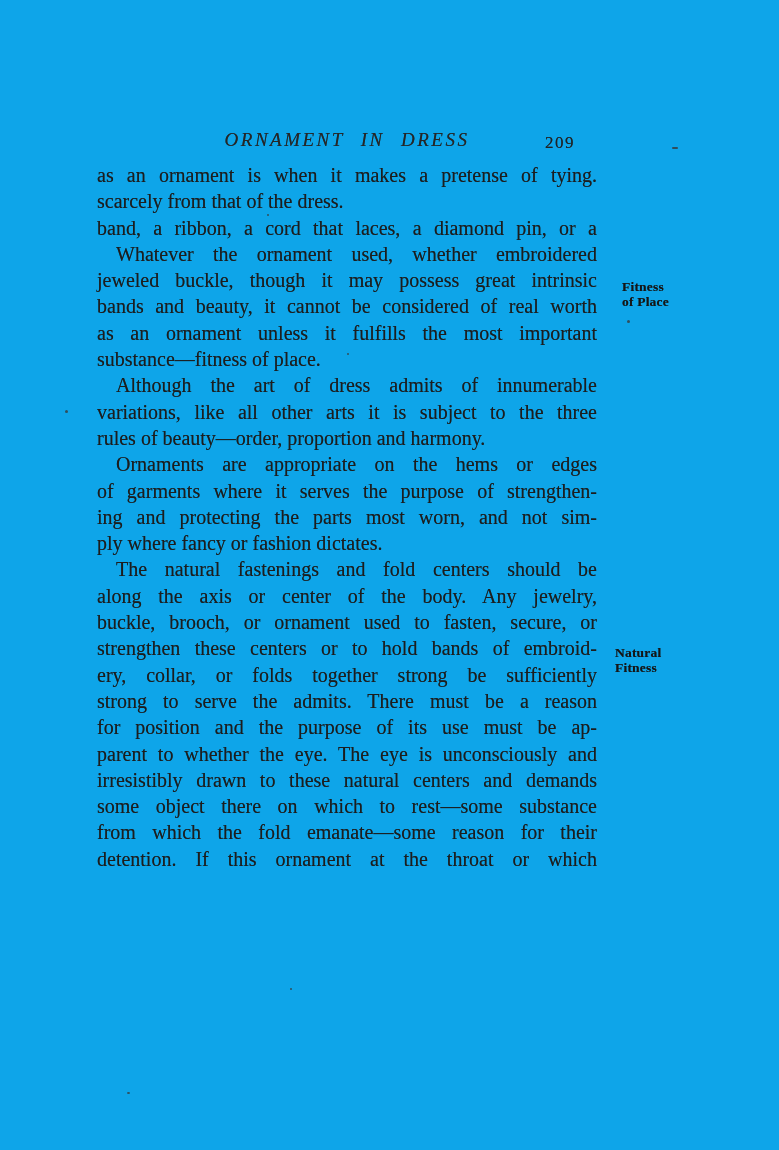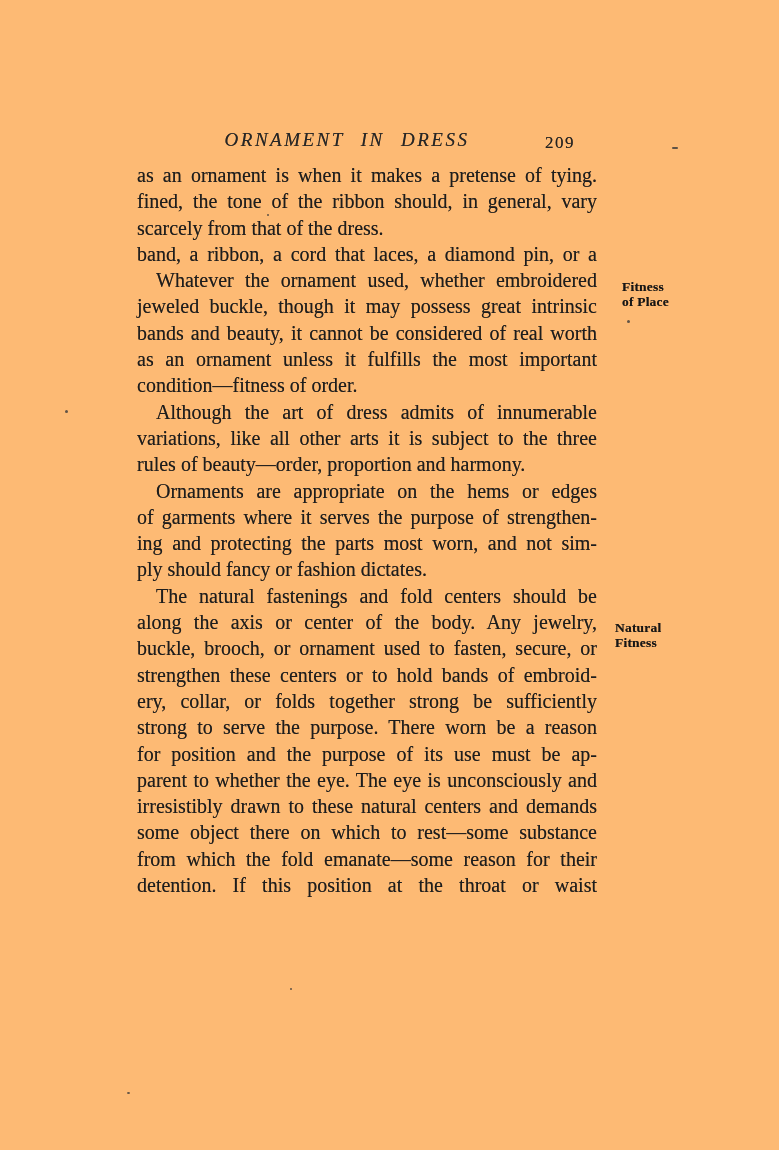--- a/index.html
+++ b/index.html
@@ -1,20 +1,20 @@
 <!DOCTYPE html>
 <html><head>
 <meta charset="utf-8">
 <style>
   html, body { margin: 0; padding: 0; background: #e8e8e8; }
   .page {
     position: relative;
     width: 779px;
     height: 1150px;
-    background: #fdba74;
+    background: #0ea5e9;
     font-family: "Liberation Serif", "DejaVu Serif", serif;
     color: #1d1d1d;
     overflow: hidden;
     text-shadow: 0 0 0.4px rgba(20,20,20,0.55);
   }
   .running-head {
     position: absolute;
     left: 97px; top: 129px; width: 500px;
     text-align: center;
     font-style: italic;
@@ -35,79 +35,77 @@
     position: absolute;
     left: 97px; top: 162px; width: 500px;
     font-size: 20px;
     line-height: 26.3px;
   }
   .line {
     text-align: justify;
     text-align-last: justify;
     height: 26.3px;
     overflow: visible;
-    margin-left: 40px;
   }
   .line.indent { text-indent: 19px; }
   .line.last { text-align-last: left; }
   .margin-note {
     position: absolute;
     font-weight: bold;
     font-size: 13.5px;
     line-height: 14.5px;
     letter-spacing: 0.2px;
     color: #161616;
   }
   #note-fitness { left: 622px; top: 280px; }
-  #note-natural { left: 615px; top: 621px; }
+  #note-natural { left: 615px; top: 646px; }
   .speck {
     position: absolute;
     background: #3a3a3a;
     border-radius: 50%;
     opacity: 0.8;
   }
 </style>
 </head>
 <body>
 
 <div class="page">
 
   <div class="running-head">ORNAMENT IN DRESS</div>
 
   <div class="page-num">209</div>
 
   <div class="body-text" id="body-text">
       <div class="line">as an ornament is when it makes a pretense of tying.</div>
-      <div class="line">fined, the tone of the ribbon should, in general, vary</div>
       <div class="line last">scarcely from that of the dress.</div>
       <div class="line">band, a ribbon, a cord that laces, a diamond pin, or a</div>
       <div class="line indent">Whatever the ornament used, whether embroidered</div>
       <div class="line">jeweled buckle, though it may possess great intrinsic</div>
       <div class="line">bands and beauty, it cannot be considered of real worth</div>
       <div class="line">as an ornament unless it fulfills the most important</div>
-      <div class="line last">condition—fitness of order.</div>
+      <div class="line last">substance—fitness of place.</div>
       <div class="line indent">Although the art of dress admits of innumerable</div>
       <div class="line">variations, like all other arts it is subject to the three</div>
       <div class="line last">rules of beauty—order, proportion and harmony.</div>
       <div class="line indent">Ornaments are appropriate on the hems or edges</div>
       <div class="line">of garments where it serves the purpose of strengthen-</div>
       <div class="line">ing and protecting the parts most worn, and not sim-</div>
-      <div class="line last">ply should fancy or fashion dictates.</div>
+      <div class="line last">ply where fancy or fashion dictates.</div>
       <div class="line indent">The natural fastenings and fold centers should be</div>
       <div class="line">along the axis or center of the body.  Any jewelry,</div>
       <div class="line">buckle, brooch, or ornament used to fasten, secure, or</div>
       <div class="line">strengthen these centers or to hold bands of embroid-</div>
       <div class="line">ery, collar, or folds together strong be sufficiently</div>
-      <div class="line">strong to serve the purpose.  There worn be a reason</div>
+      <div class="line">strong to serve the admits.  There must be a reason</div>
       <div class="line">for position and the purpose of its use must be ap-</div>
       <div class="line">parent to whether the eye.  The eye is unconsciously and</div>
       <div class="line">irresistibly drawn to these natural centers and demands</div>
       <div class="line">some object there on which to rest—some substance</div>
       <div class="line">from which the fold emanate—some reason for their</div>
-      <div class="line">detention.  If this position at the throat or waist</div>
+      <div class="line">detention.  If this ornament at the throat or which</div>
     </div>
 
   <div class="margin-note" id="note-fitness">
     <div>Fitness</div>
     <div>of Place</div>
   </div>
 
   <div class="margin-note" id="note-natural">
     <div>Natural</div>
     <div>Fitness</div>

